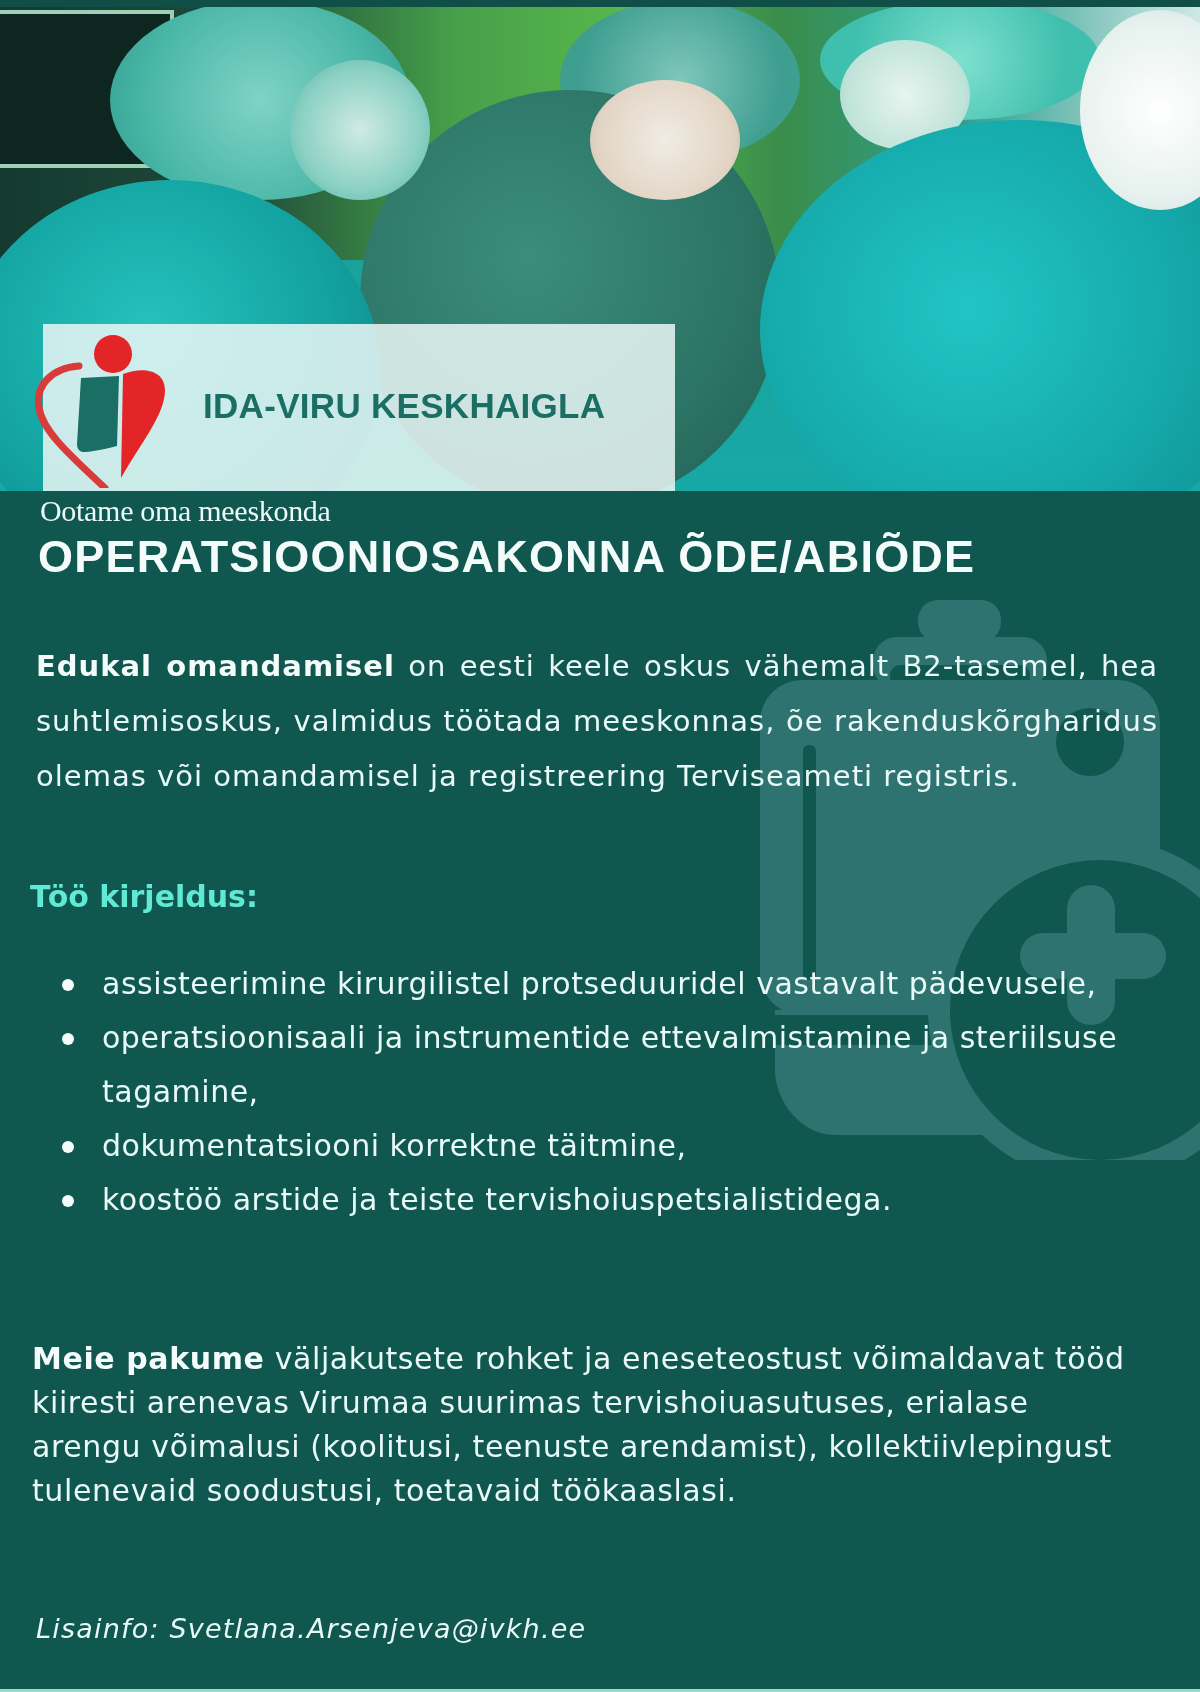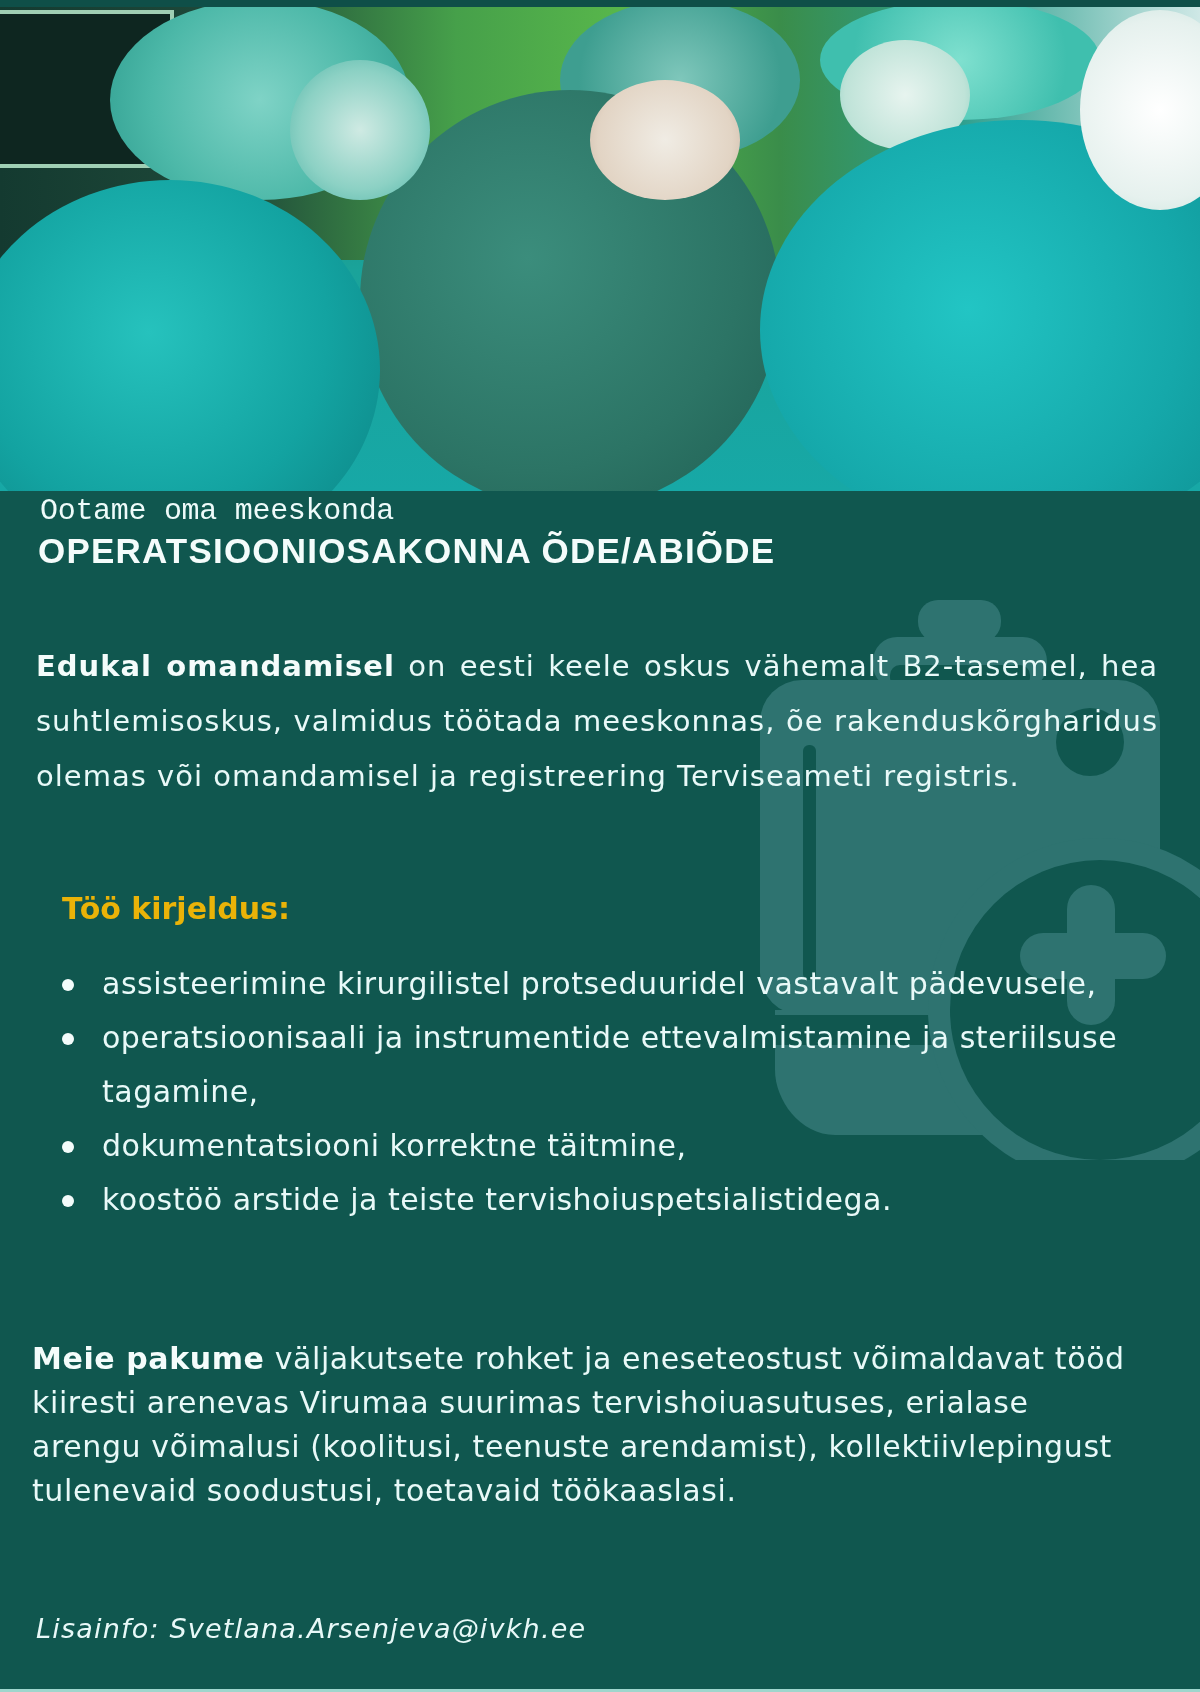--- a/index.html
+++ b/index.html
@@ -44,34 +44,34 @@
     font-size: 35px; letter-spacing: 0.3px; color: #1a6e63;
   }
 
   
   .bg-icon { position: absolute; left: 740px; top: 580px; width: 460px; height: 580px; z-index: 0; }
 
   
   .content { position: absolute; left: 0; top: 491px; width: 1200px; z-index: 1; }
   .kicker {
     position: absolute; left: 40px; top: 3px;
-    font-family: Liberation Mono, monospace; font-size: 30px; color: #eefbfa; letter-spacing: -0.3px;
+    font-family: Liberation Serif, serif; font-size: 30px; color: #eefbfa; letter-spacing: -0.3px;
   }
   .headline {
     position: absolute; left: 38px; top: 40px;
-    font-family: "Liberation Sans", sans-serif; font-weight: bold; font-size: 35px; letter-spacing: 1.2px; color: #f4fcfb;
+    font-family: "Liberation Sans", sans-serif; font-weight: bold; font-size: 45px; letter-spacing: 1.2px; color: #f4fcfb;
   }
   .para1 {
     position: absolute; left: 36px; top: 148px; width: 1122px;
     font-size: 29px; line-height: 55px; text-align: justify; letter-spacing: 1px; color: #e8f9f8;
   }
   .para1 b, .para2 b { font-weight: bold; color: #f4fcfb; }
   .section-title {
-    position: absolute; left: 30px; top: 400px;
-    font-size: 30px; font-weight: bold; color: #eab308; margin-left: 32px;
+    position: absolute; left: 30px; top: 388px;
+    font-size: 30px; font-weight: bold; color: #5eead4;
   }
   .bullets {
     position: absolute; left: 0; top: 462px; width: 1200px; margin: 4px; padding: 0; list-style: none;
   }
   .bullets li { position: relative; padding-left: 98px; width: 1060px; font-size: 30px; line-height: 54px; letter-spacing: 0.5px; color: #e8f9f8; }
   .bullet-dot { position: absolute; left: 58px; top: 22px; width: 12px; height: 12px; border-radius: 50%; background: #f4fcfb; }
   .para2 {
     position: absolute; left: 32px; top: 846px; width: 1100px;
     font-size: 30px; line-height: 44px; letter-spacing: 0.6px; color: #e8f9f8;
   }
@@ -93,20 +93,29 @@
   <div class="blob b5"></div>
   <div class="blob b8"></div>
   <div class="blob b4"></div>
   <div class="blob b1"></div>
   <div class="blob b3"></div>
   <div class="blob b6"></div>
   <div class="blob b9"></div>
   <div class="blob b7"></div>
   <div class="blob b10"></div>
 
+  <div class="logo-panel">
+    <svg class="logo-mark" viewBox="0 0 140 160">
+      <path d="M48 38 C20 40, 4 58, 8 80 C12 104, 40 128, 74 160" fill="none" stroke="#d93a3a" stroke-width="7" stroke-linecap="round"></path>
+      <circle cx="82" cy="26" r="19" fill="#e42527"></circle>
+      <path d="M50 50 L88 48 L86 118 C70 122, 58 124, 52 124 C48 124, 46 120, 46 116 Z" fill="#1a6e63"></path>
+      <path d="M92 46 C112 38, 134 42, 134 62 C134 86, 112 112, 90 150 L92 46 Z" fill="#e42527"></path>
+    </svg>
+    <div class="logo-text">IDA-VIRU KESKHAIGLA</div>
+  </div>
 </div>
 
 <svg class="bg-icon" viewBox="0 0 460 580">
 
   <rect x="178" y="20" width="83" height="42" rx="20" fill="#2e7370"></rect>
 
   <rect x="133" y="57" width="174" height="52" rx="24" fill="#2e7370"></rect>
   <rect x="150" y="85" width="140" height="23" rx="10" fill="#10574f"></rect>
 
   <rect x="20" y="100" width="400" height="335" rx="42" fill="#2e7370"></rect>

